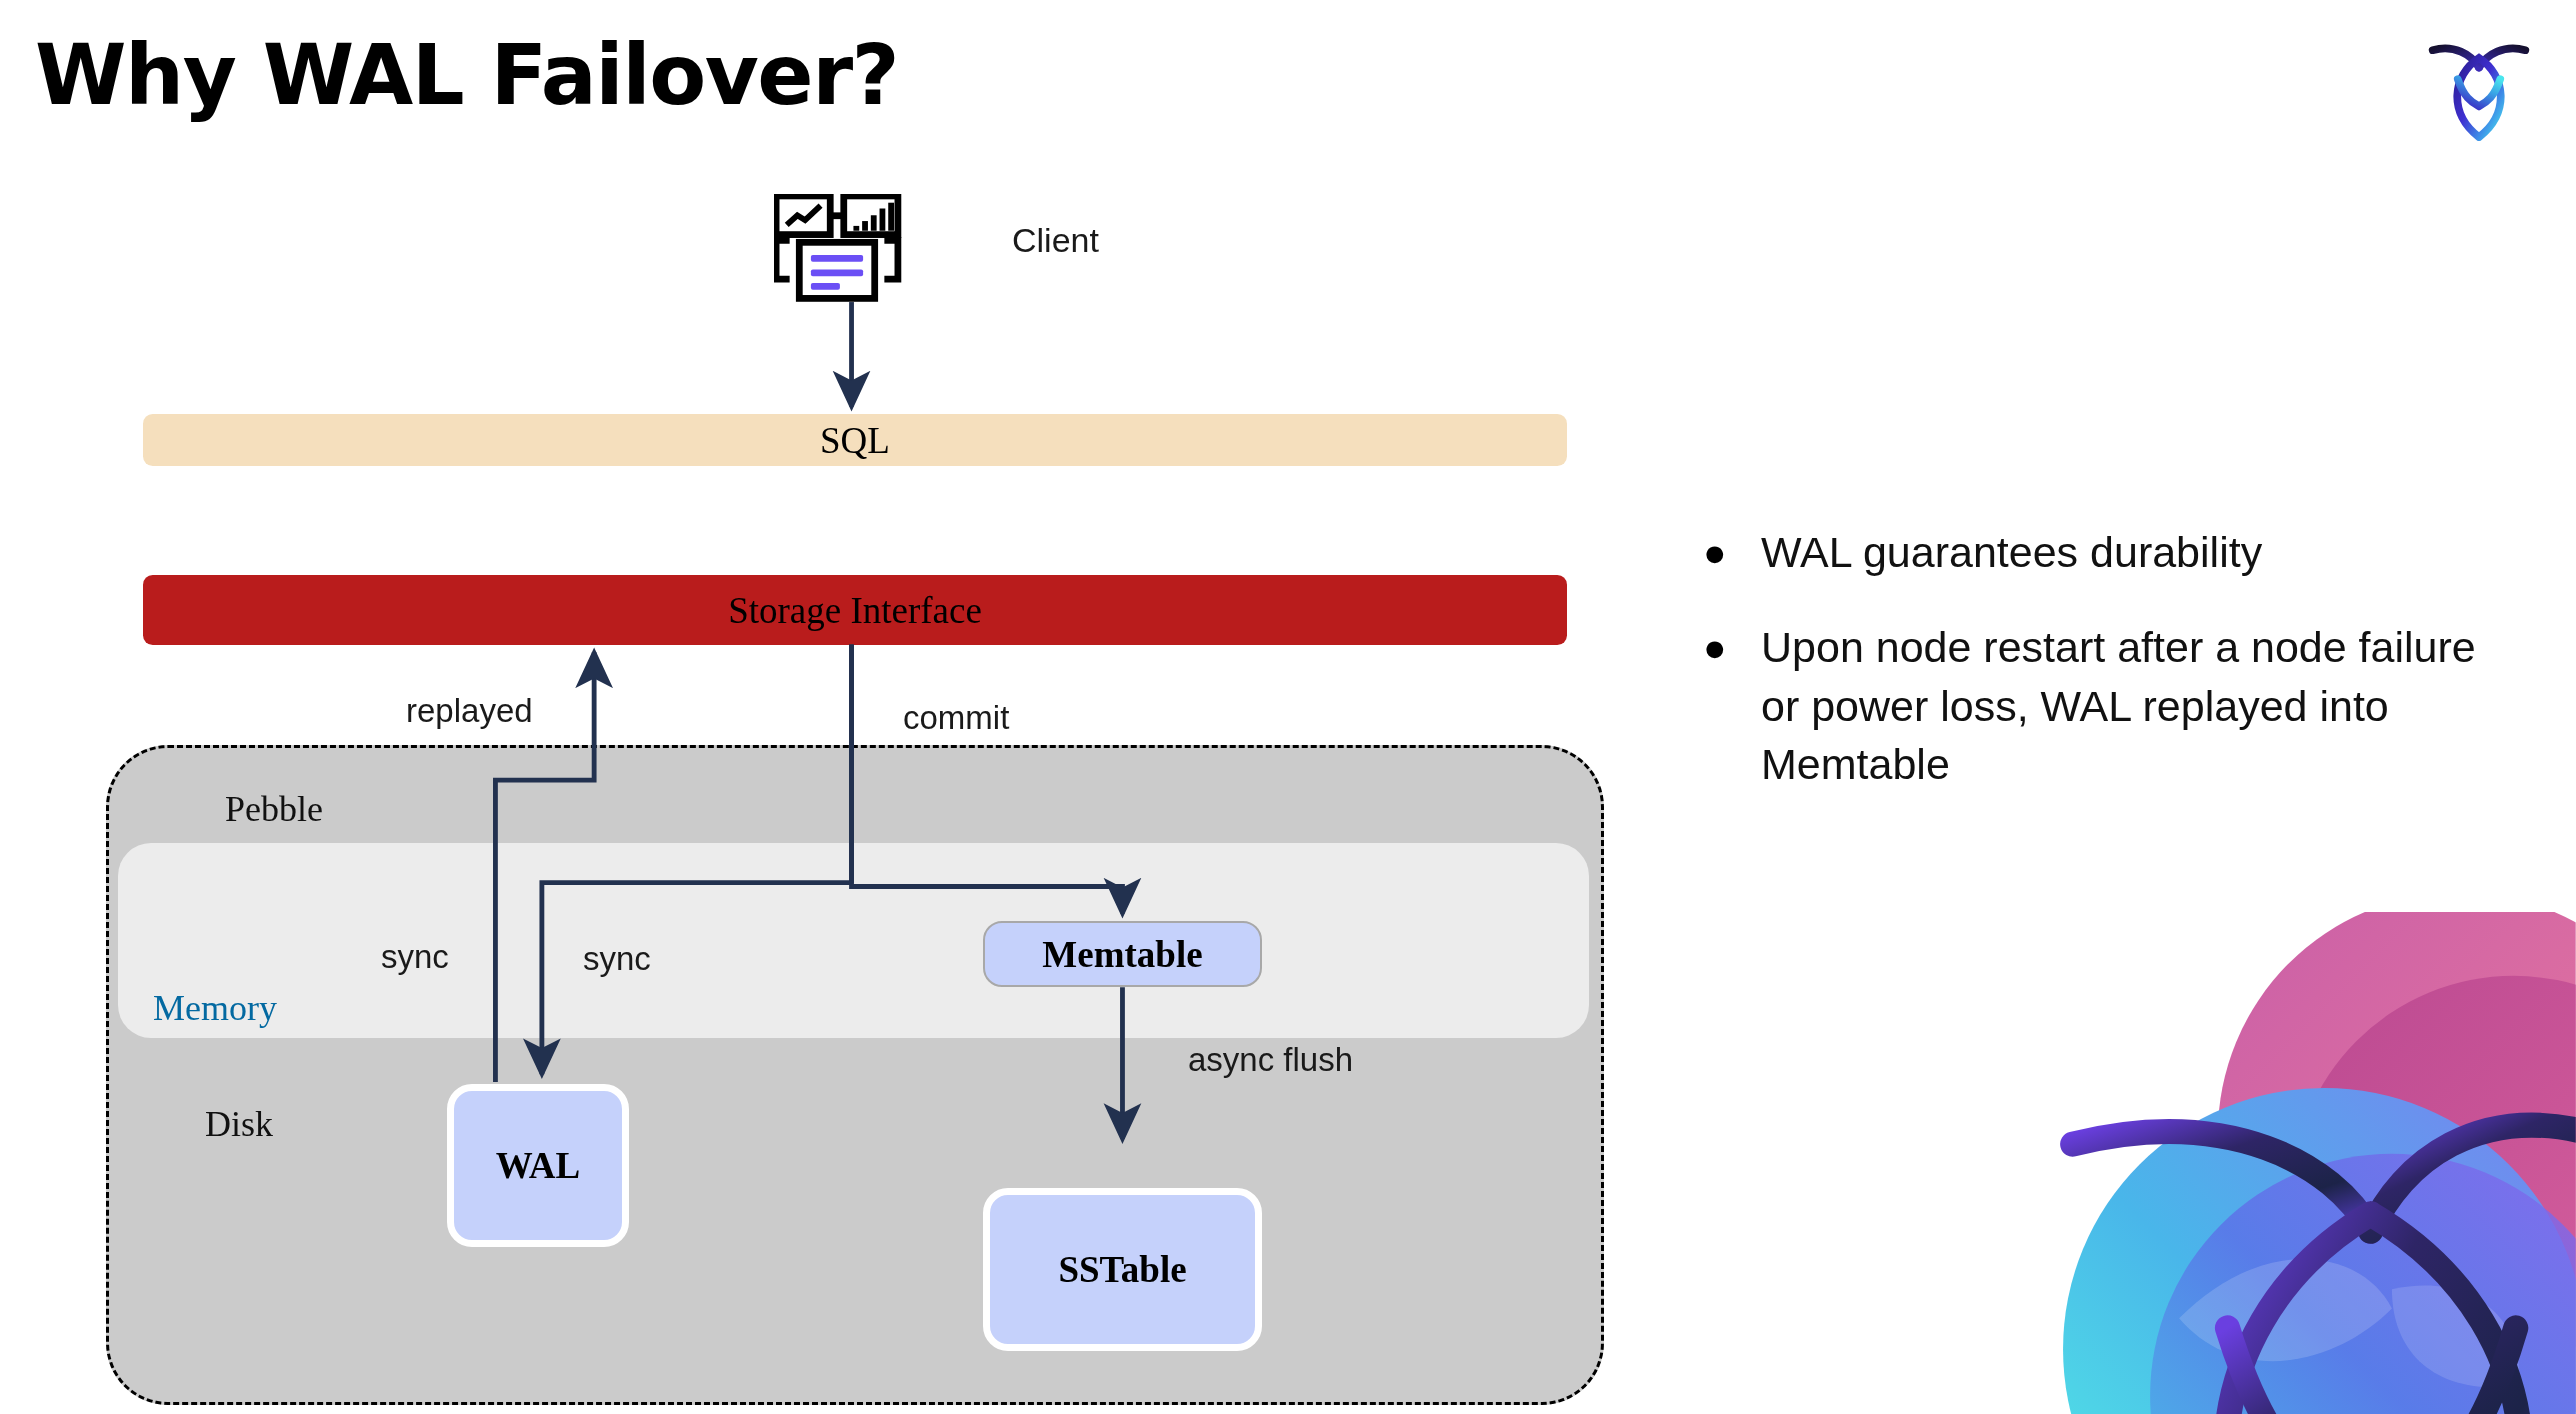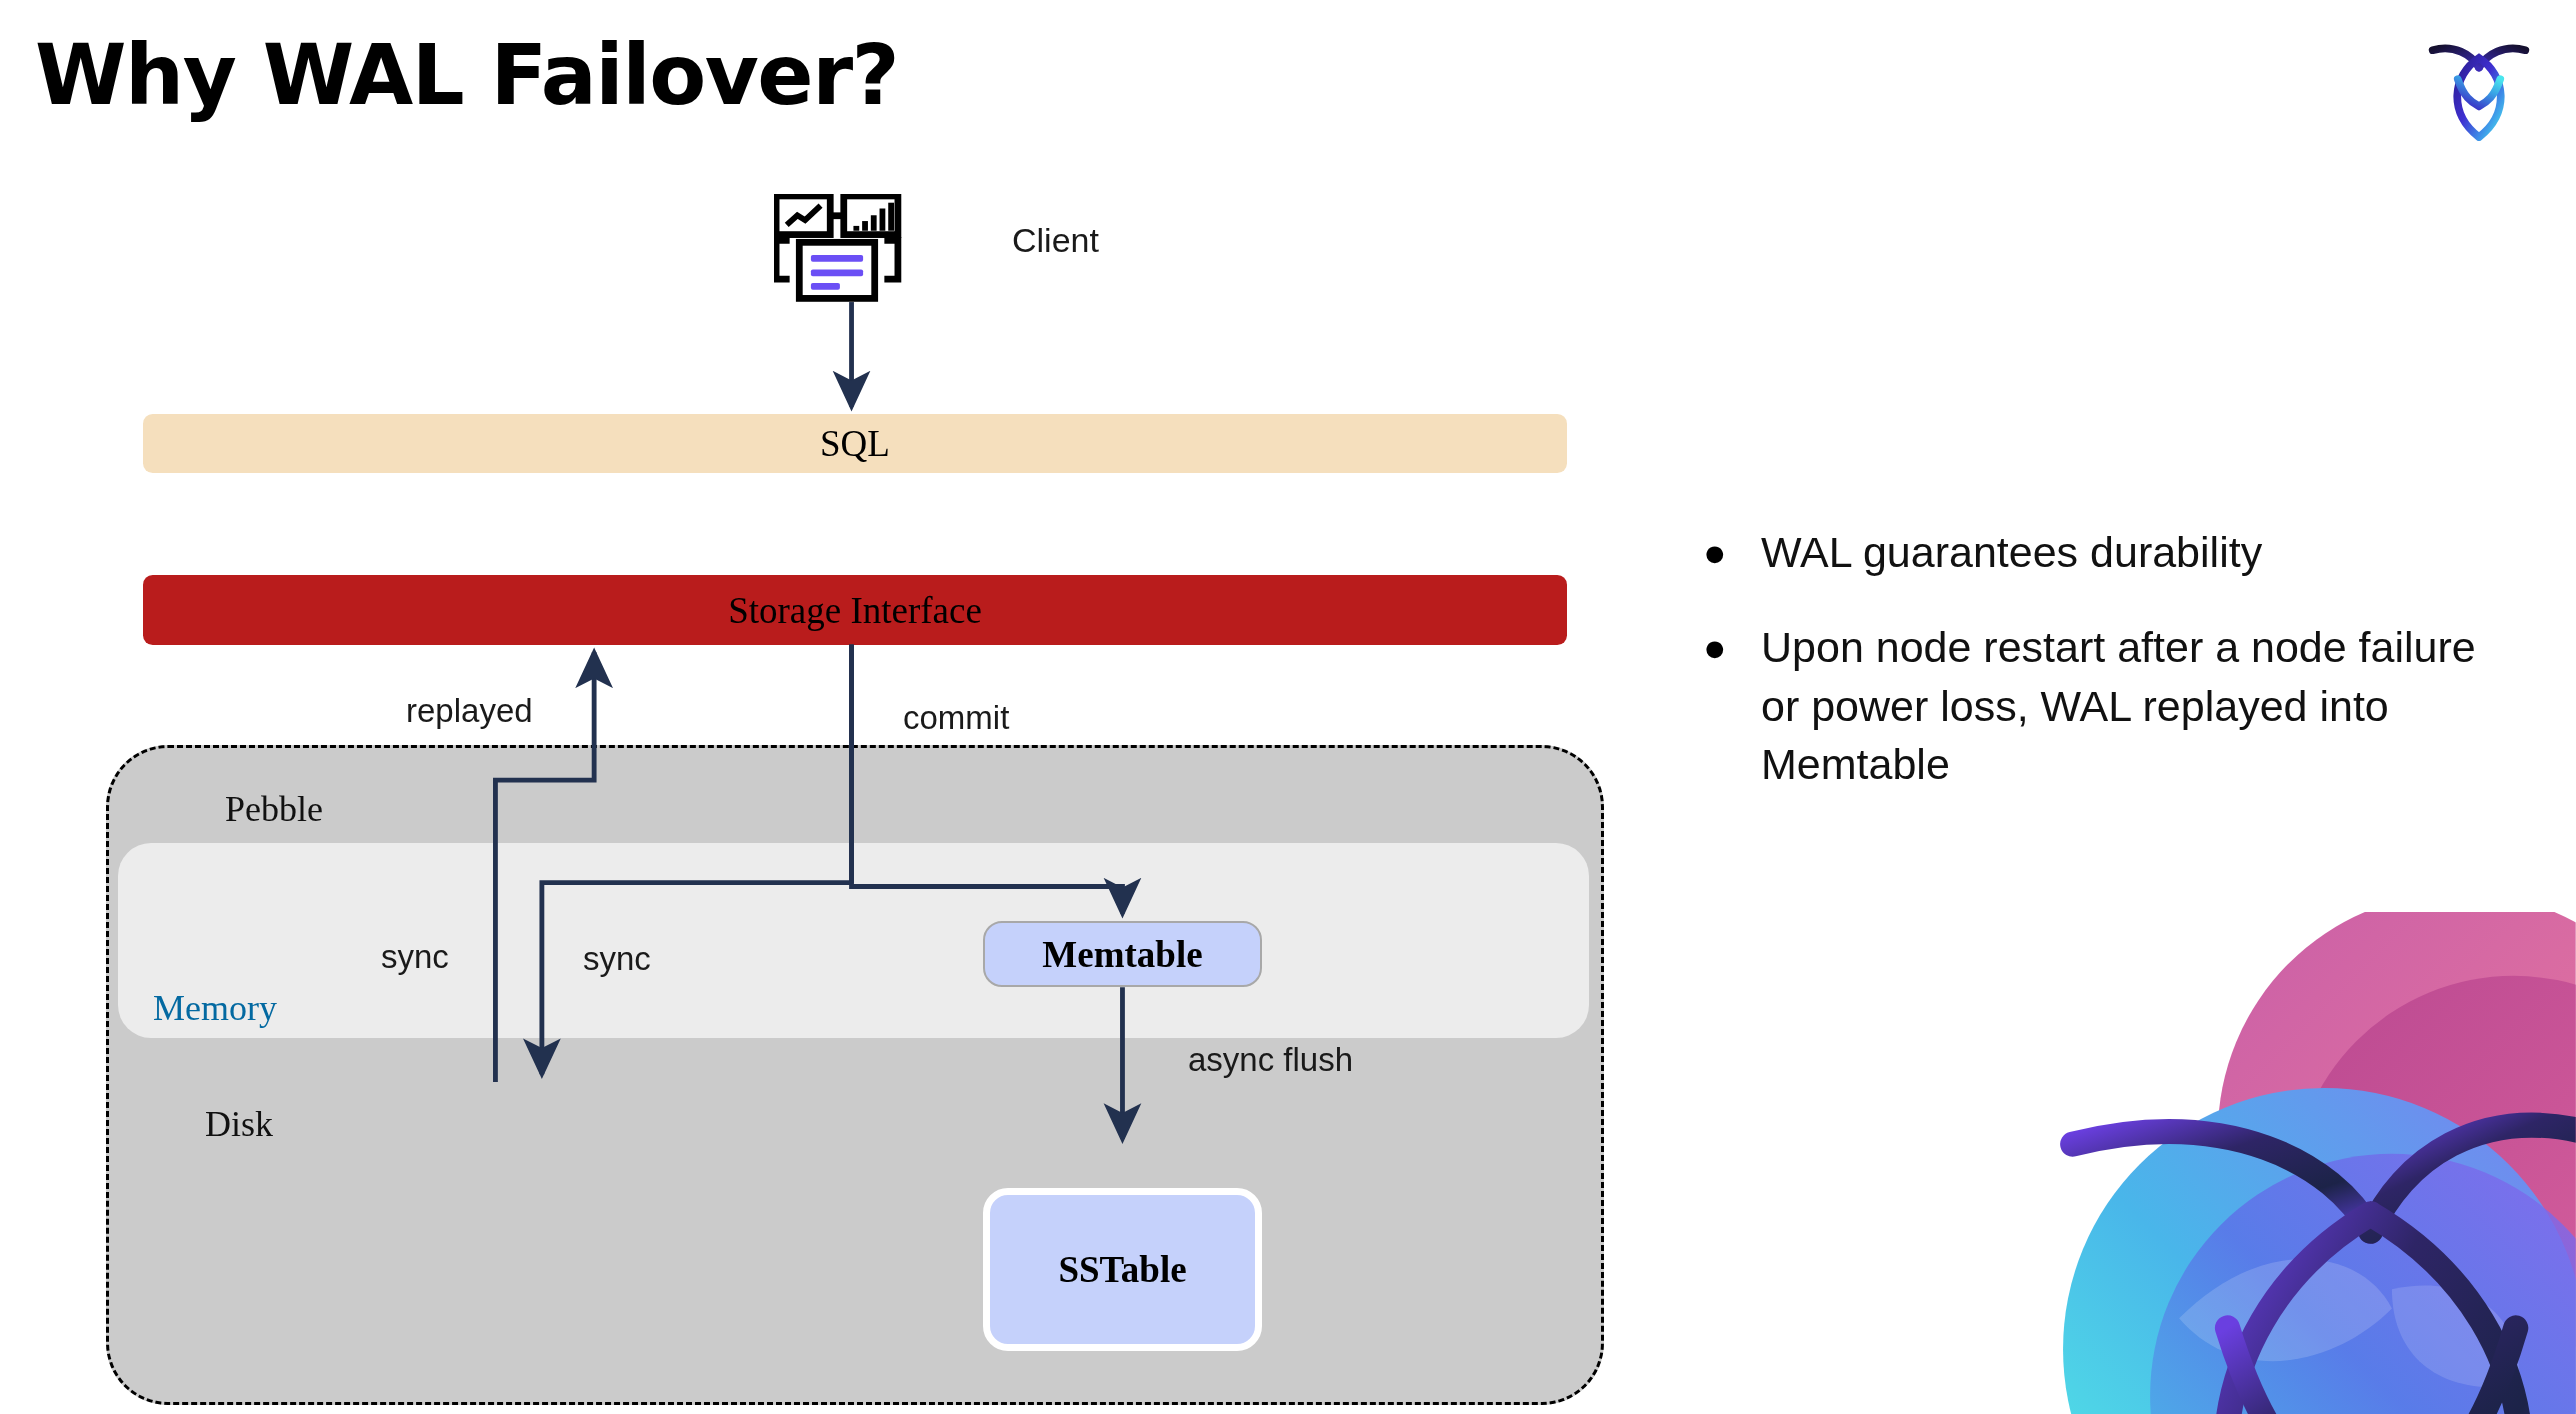--- a/index.html
+++ b/index.html
@@ -60,21 +60,21 @@
     left: 143px;
     width: 1424px;
     border-radius: 9.7px;
     display: flex;
     align-items: center;
     justify-content: center;
     font-family: "Liberation Serif", serif;
     font-size: 37px;
     color: #000000;
   }
-  #layer-sql      { top: 414px; height: 59px; background: #f5dfbd; }
+  #layer-sql      { top: 414px; height: 52px; background: #f5dfbd; }
   #layer-kv       { top: 503px; height: 56px; background: #b8dcdd; }
   #layer-storage  { top: 575px; height: 70px; background: #b91c1c; }
 
   
   #pebble-box {
     position: absolute;
     left: 106px; top: 745px;
     width: 1498px; height: 660px;
     background: #cbcbcb;
     border: 3.9px dashed #000000;
@@ -298,20 +298,23 @@
       <path d="M512 1118 L512 806 L614 806 L614 674" marker-end="url(#arrowhead)"></path>
 
       <path d="M880 912 L560 912 L560 1110" marker-end="url(#arrowhead)"></path>
 
       <path d="M1160 1020 L1160 1177" marker-end="url(#arrowhead)"></path>
     </g>
   </svg>
 
   <div id="node-memtable" class="node">
     <span>Memtable</span>
+  </div>
+  <div id="node-wal" class="node">
+    <span>WAL</span>
   </div>
   <div id="node-sstable" class="node">
     <span>SSTable</span>
   </div>
 
   <div id="lbl-committed" class="edge-label">replayed</div>
   <div id="lbl-commit" class="edge-label">commit</div>
   <div id="lbl-sync-left" class="edge-label">sync</div>
   <div id="lbl-sync-right" class="edge-label">sync</div>
   <div id="lbl-async" class="edge-label">async flush</div>

